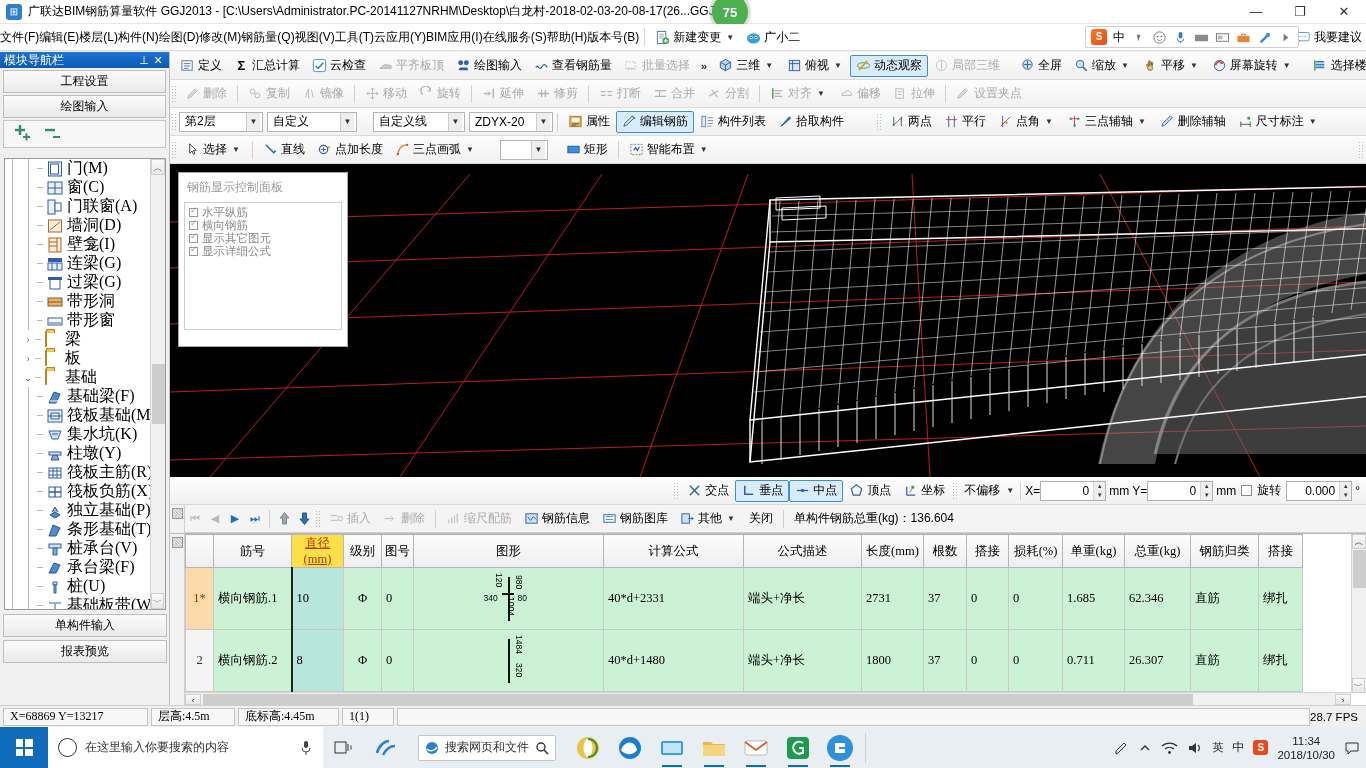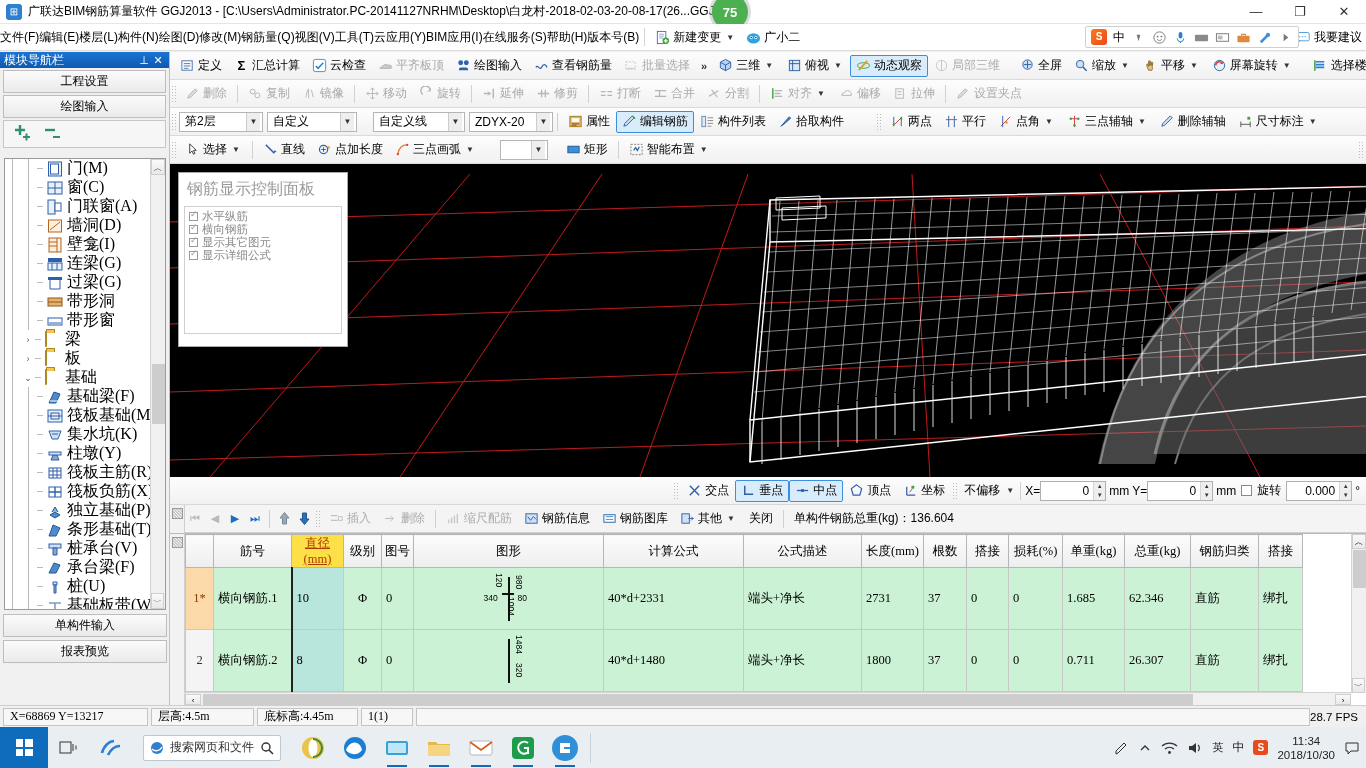--- a/index.html
+++ b/index.html
@@ -110,21 +110,21 @@
   
   .folder{width:15px;height:12px;background:#f5c451;border:1px solid #b08820;border-radius:1px 2px 2px 1px;
           position:relative;margin-top:2px;}
   .folder:before{content:'';position:absolute;left:0;top:-3px;width:7px;height:3px;background:#f5c451;
                  border:1px solid #b08820;border-bottom:none;border-radius:1px 1px 0 0;}
   .folder.open{background:#fbe0a0;}
 
   
   .canvas{position:absolute;left:170px;top:164px;width:1196px;height:313px;background:#000;overflow:hidden;}
   .ctrlpanel{position:absolute;left:8px;top:8px;width:170px;height:175px;background:#fff;border:1px solid #a9a9a9;}
-  .ctrlpanel .cp-t{font-size:16px;color:#9a9a9a;padding:6px 8px 4px 8px;}
+  .ctrlpanel .cp-t{font-size:12px;color:#9a9a9a;padding:6px 8px 4px 8px;}
   .ctrlpanel .cp-b{margin:2px 5px;border:1px solid #cfcfcf;height:128px;padding:3px 4px;}
   .cp-item{display:flex;align-items:center;gap:4px;height:13px;font-size:11.5px;color:#8a8a8a;}
   .cbx{width:9px;height:9px;border:1px solid #9a9a9a;background:#fff;position:relative;flex:0 0 auto;}
   .cbx:after{content:'✓';position:absolute;left:0px;top:-4px;font-size:9px;color:#9a9a9a;}
 
   
   .snapbar{position:absolute;left:170px;top:477px;width:1196px;height:28px;
            background:linear-gradient(#fdfdfd,#f1f1f1);border-bottom:1px solid #d8d8d8;
            display:flex;align-items:center;justify-content:flex-end;padding-right:6px;}
   .spin{height:20px;border:1px solid #b0b0b0;background:#fff;display:flex;align-items:center;}
@@ -1363,35 +1363,43 @@
     </div>
     <div class="hsb">
       <div class="b" style="left:0;">‹</div>
       <div class="th"></div>
       <div class="b" style="right:0;">›</div>
     </div>
   </div>
 
   <div class="status">
     <div class="st-cell" style="width:145px;">X=68869  Y=13217</div>
-    <div class="st-cell" style="width:103px;">层高:4.5m</div>
+    <div class="st-cell" style="width:84px;">层高:4.5m</div>
     <div class="st-cell" style="width:101px;">底标高:4.45m</div>
     <div class="st-cell" style="width:52px;">1(1)</div>
     <div class="st-cell st-flex"></div>
     <div class="fps">28.7 FPS</div>
   </div>
 
   <div class="taskbar">
     <div class="startbtn">
       <span class="winlogo">
           <i></i>
           <i></i>
           <i></i>
           <i></i>
         </span>
+    </div>
+    <div class="searchbox">
+      <span class="scircle"></span>
+      <span style="flex:1;">在这里输入你要搜索的内容</span>
+      <svg width="14" height="18" viewBox="0 0 14 18">
+          <rect x="5" y="2" width="4" height="7" rx="2" fill="#444"></rect>
+          <path d="M3 9a4 4 0 008 0M7 13v3" stroke="#444" fill="none"></path>
+        </svg>
     </div>
     <div class="tb-item">
       <svg width="20" height="18" viewBox="0 0 20 18">
           <rect x="1" y="3" width="11" height="11" fill="none" stroke="#333"></rect>
           <path d="M14 5v7M17 6.5v4" stroke="#333"></path>
         </svg>
     </div>
     <div class="tb-item">
       <svg width="24" height="22" viewBox="0 0 24 22">
           <path d="M3 16c2-8 8-12 12-12" stroke="#2f7fd0" stroke-width="2.6" fill="none"></path>

